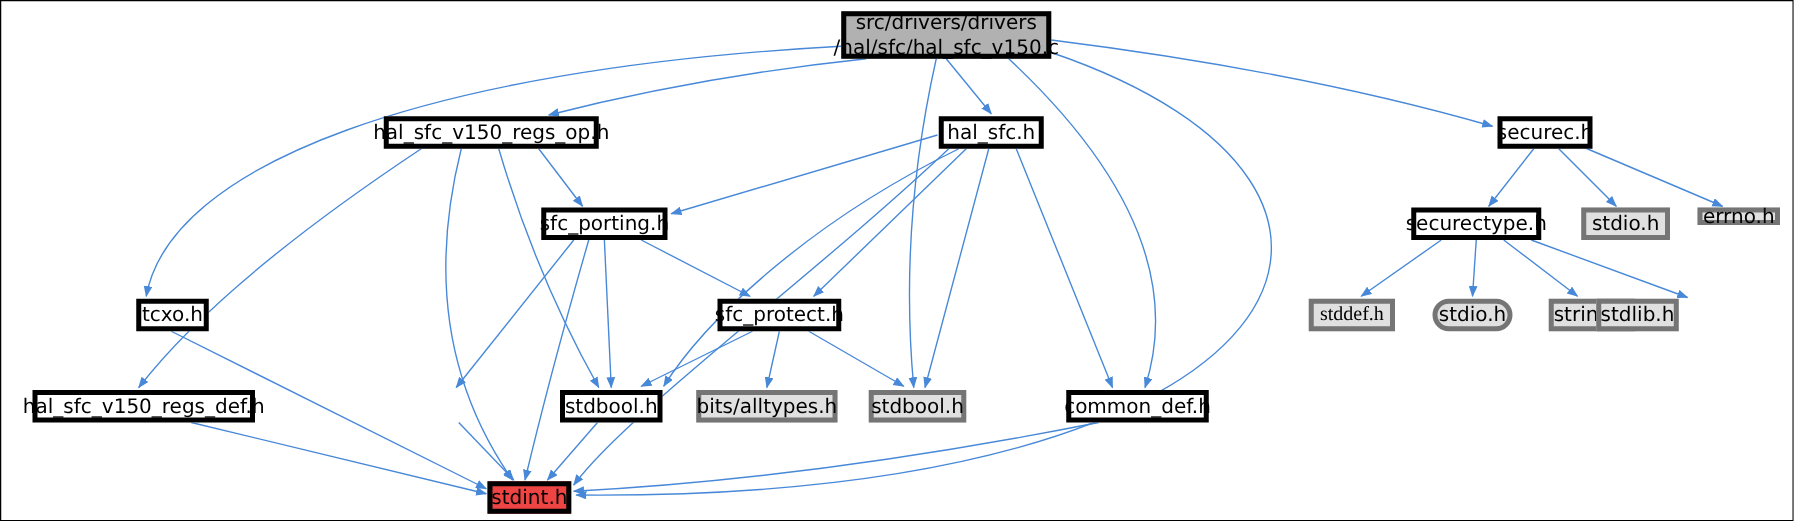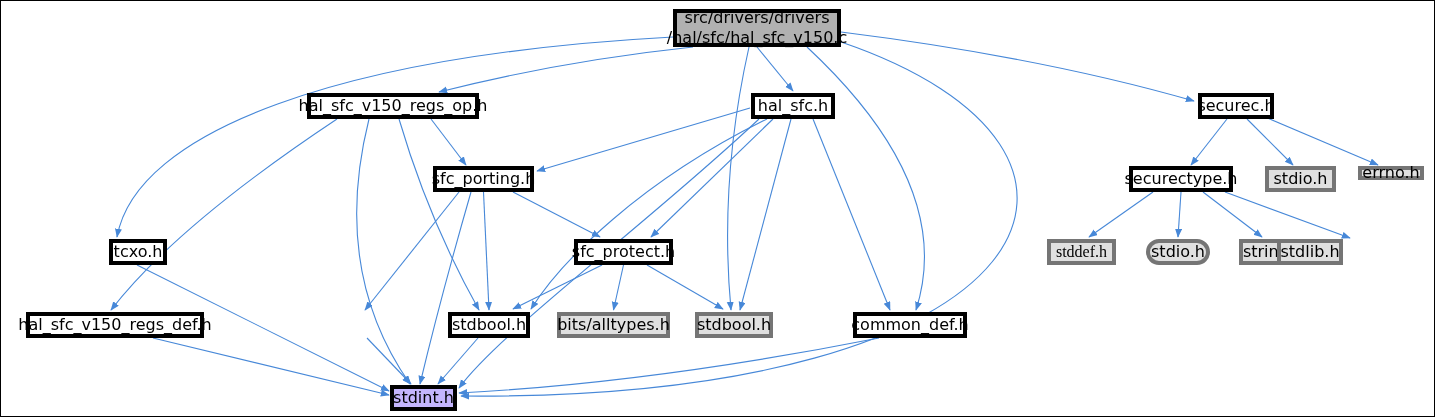--- a/index.html
+++ b/index.html
@@ -93,15 +93,15 @@
       <div class="node internal" style="left: 573px; top: 238px; width: 99px; height: 26px; background: rgb(255, 255, 255); border-color: rgb(0, 0, 0);">sfc_protect.h</div>
       <div class="node system" style="left: 1046px; top: 238px; width: 69px; height: 26px; background: rgb(224, 224, 224); border-color: rgb(117, 117, 117); font-family: Liberation Serif, serif;">stddef.h</div>
       <div class="node system" style="left: 1145px; top: 238px; width: 64px; height: 26px; background: rgb(224, 224, 224); border-color: rgb(117, 117, 117); border-radius: 13px;">stdio.h</div>
       <div class="node system" style="left: 1238px; top: 238px; width: 69px; height: 26px; background: rgb(224, 224, 224); border-color: rgb(117, 117, 117);">string.h</div>
       <div class="node system" style="left: 1276px; top: 238px; width: 66px; height: 26px; background: rgb(224, 224, 224); border-color: rgb(117, 117, 117);">stdlib.h</div>
       <div class="node internal" style="left: 25px; top: 311px; width: 178px; height: 26px; background: rgb(255, 255, 255); border-color: rgb(0, 0, 0);">hal_sfc_v150_regs_def.h</div>
       <div class="node internal" style="left: 447px; top: 311px; width: 82px; height: 26px; background: rgb(255, 255, 255); border-color: rgb(0, 0, 0);">stdbool.h</div>
       <div class="node system" style="left: 556px; top: 311px; width: 113px; height: 26px; background: rgb(224, 224, 224); border-color: rgb(117, 117, 117);">bits/alltypes.h</div>
       <div class="node system" style="left: 694px; top: 311px; width: 78px; height: 26px; background: rgb(224, 224, 224); border-color: rgb(117, 117, 117);">stdbool.h</div>
       <div class="node internal" style="left: 852px; top: 311px; width: 114px; height: 26px; background: rgb(255, 255, 255); border-color: rgb(0, 0, 0);">common_def.h</div>
-      <div class="node internal" style="left: 389px; top: 384px; width: 67px; height: 26px; background: #c4b5fd; border-color: rgb(0, 0, 0);">stdint.h</div>
+      <div class="node internal" style="left: 389px; top: 384px; width: 67px; height: 26px; background: #ef4444; border-color: rgb(0, 0, 0);">stdint.h</div>
     </div>
 </div>
 
 </body></html>

